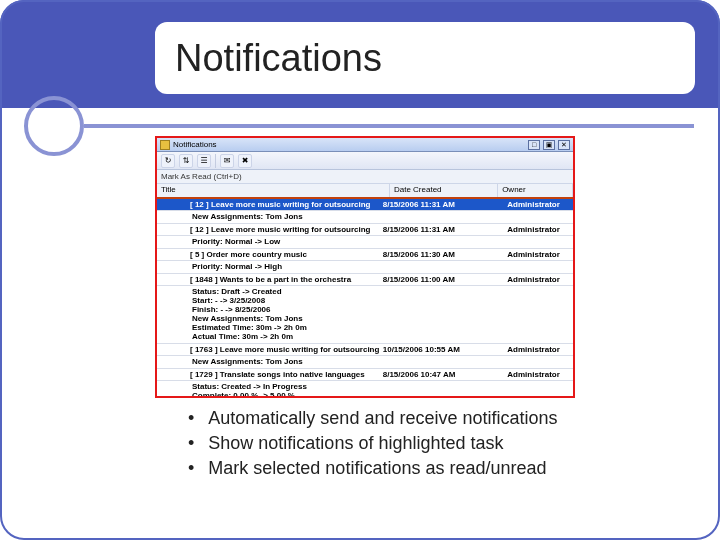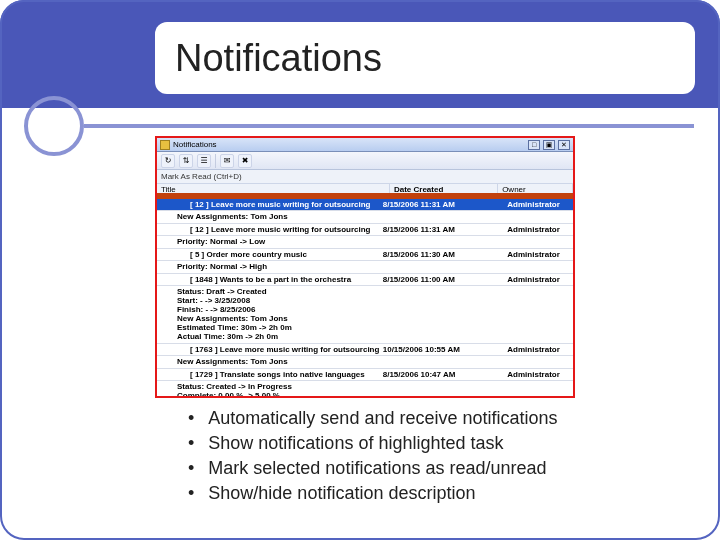--- a/index.html
+++ b/index.html
@@ -89,49 +89,49 @@
     height: 14px;
     background: #eef2f9;
     border-bottom: 1px solid #cdd6e8;
     display: flex; align-items: center;
     padding-left: 4px;
     color: #333;
   }
   .colhead {
     height: 15px;
     background: #eef2f9;
-    border-bottom: 6px solid #c2410c;
+    border-bottom: 2px solid #c2410c;
     display: flex;
   }
   .colhead > div {
     border-right: 1px solid #cdd6e8;
     padding: 1px 4px;
   }
   .c-title { flex: 1 1 56%; }
-  .c-date  { flex: 0 0 26%; font-weight: bold; }
+  .c-date  { flex: 0 0 26%; }
   .c-owner { flex: 0 0 18%; border-right: none; }
 
   .rows {
     height: calc(100% - 14px - 18px - 14px - 15px);
     overflow: hidden;
     background: #fff;
   }
   .row {
     display: flex;
     border-bottom: 1px solid #d8dde8;
     padding-left: 29px;
   }
   .row > div { padding: 1px 4px; }
   .row .c-title { flex: 1 1 56%; white-space: nowrap; overflow: hidden; }
   .row .c-date  { flex: 0 0 26%; white-space: nowrap; }
   .row .c-owner { flex: 0 0 18%; white-space: nowrap; margin-left: 24px; }
   .row.selected { background: #1c57c9; color: #fff; }
   .row.bold { font-weight: bold; }
   .detail {
-    padding: 1px 4px 2px 20px;
+    padding: 1px 4px 2px 35px;
     border-bottom: 1px solid #d8dde8;
     font-weight: bold;
     background: #fff;
   }
   .detail-line { white-space: nowrap; }
 
   .bullets {
     position: absolute;
     top: 408px; left: 188px;
     width: 440px;
@@ -261,16 +261,13 @@
 <ul class="bullets" id="bullets">
     <li>
       <span>Automatically send and receive notifications</span>
     </li>
     <li>
       <span>Show notifications of highlighted task</span>
     </li>
     <li>
       <span>Mark selected notifications as read/unread</span>
     </li>
-    <li>
-      <span>Show/hide notification description</span>
-    </li>
   </ul>
 
 </body></html>

